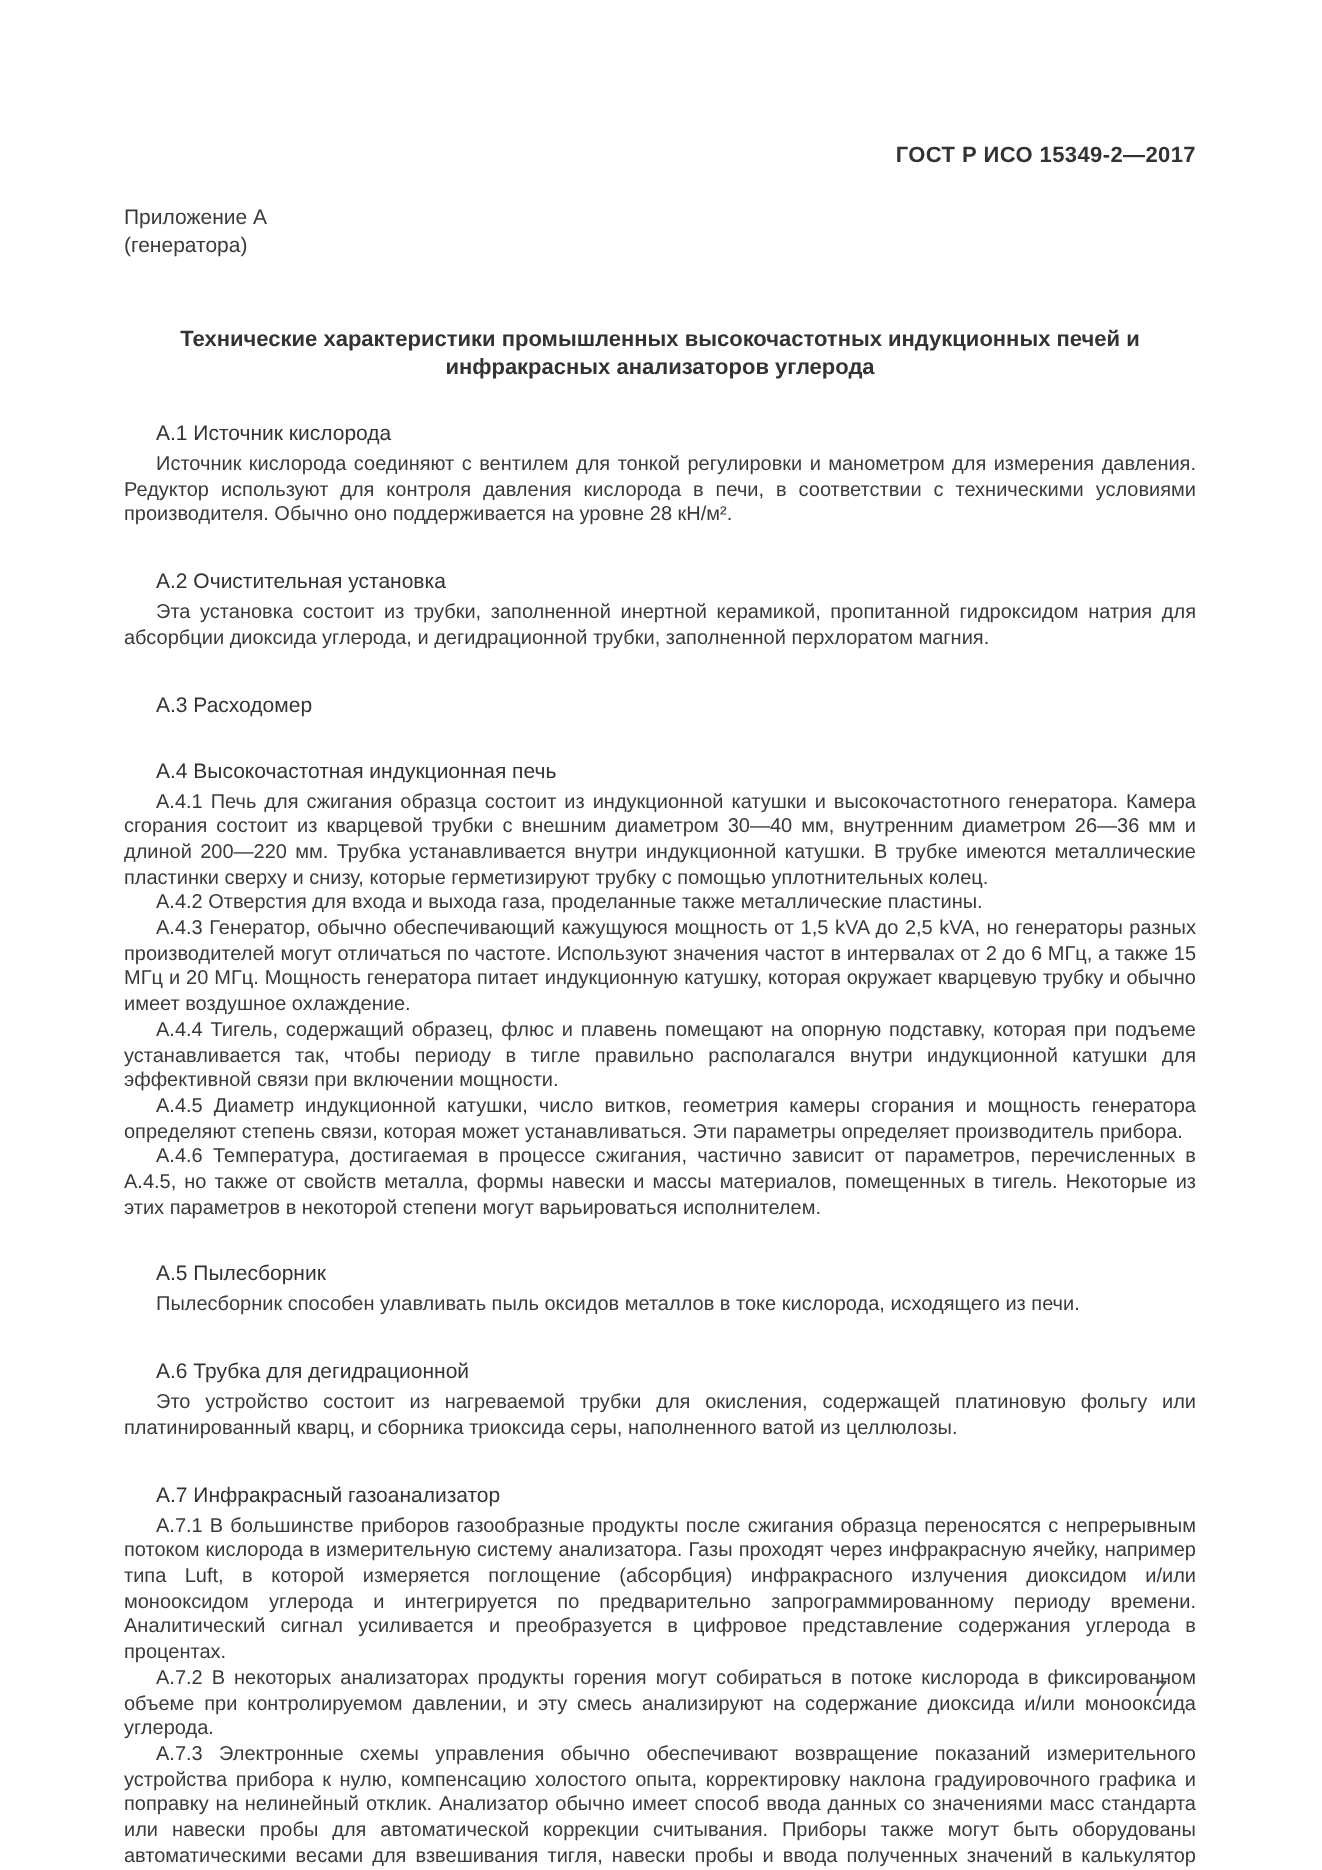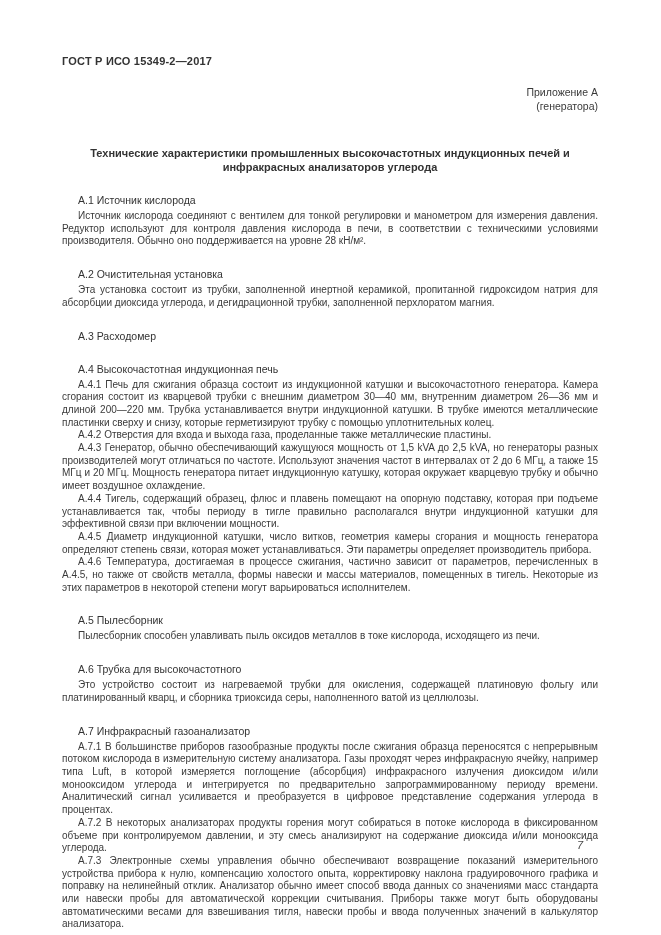--- a/index.html
+++ b/index.html
@@ -15,27 +15,29 @@
     background: #ffffff;
     box-sizing: border-box;
     padding: 55px 63px 0 62px;
     font-family: "Liberation Sans", sans-serif;
     color: #3a3a3a;
     overflow: hidden;
   }
   .doc-code {
     font-size: 11px;
     font-weight: bold;
+    text-align: right;
     color: #333333;
     line-height: 13px;
     letter-spacing: 0.2px;
+    margin-top: 17px;
   }
   .annex {
     margin-top: 18px;
-    text-align: right;
+    text-align: left;
     font-size: 10.5px;
     line-height: 13.5px;
     color: #3a3a3a;
   }
   .doc-title {
     margin: 33px 0 16px 0;
     font-size: 11px;
     font-weight: bold;
     text-align: center;
     line-height: 14px;
@@ -108,21 +110,21 @@
       <p class="body-para">А.4.5 Диаметр индукционной катушки, число витков, геометрия камеры сгорания и мощность генератора определяют степень связи, которая может устанавливаться. Эти параметры определяет производитель прибора.</p>
       <p class="body-para">А.4.6 Температура, достигаемая в процессе сжигания, частично зависит от параметров, перечисленных в А.4.5, но также от свойств металла, формы навески и массы материалов, помещенных в тигель. Некоторые из этих параметров в некоторой степени могут варьироваться исполнителем.</p>
     </section>
 
     <section>
       <h2 class="section-heading">А.5 Пылесборник</h2>
       <p class="body-para">Пылесборник способен улавливать пыль оксидов металлов в токе кислорода, исходящего из печи.</p>
     </section>
 
     <section>
-      <h2 class="section-heading">А.6 Трубка для высокочастотного</h2>
+      <h2 class="section-heading">А.6 Трубка для дегидрационной</h2>
       <p class="body-para">Это устройство состоит из нагреваемой трубки для окисления, содержащей платиновую фольгу или платинированный кварц, и сборника триоксида серы, наполненного ватой из целлюлозы.</p>
     </section>
 
     <section>
       <h2 class="section-heading">А.7 Инфракрасный газоанализатор</h2>
       <p class="body-para">А.7.1 В большинстве приборов газообразные продукты после сжигания образца переносятся с непрерывным потоком кислорода в измерительную систему анализатора. Газы проходят через инфракрасную ячейку, например типа Luft, в которой измеряется поглощение (абсорбция) инфракрасного излучения диоксидом и/или монооксидом углерода и интегрируется по предварительно запрограммированному периоду времени. Аналитический сигнал усиливается и преобразуется в цифровое представление содержания углерода в процентах.</p>
       <p class="body-para">А.7.2 В некоторых анализаторах продукты горения могут собираться в потоке кислорода в фиксированном объеме при контролируемом давлении, и эту смесь анализируют на содержание диоксида и/или монооксида углерода.</p>
       <p class="body-para">А.7.3 Электронные схемы управления обычно обеспечивают возвращение показаний измерительного устройства прибора к нулю, компенсацию холостого опыта, корректировку наклона градуировочного графика и поправку на нелинейный отклик. Анализатор обычно имеет способ ввода данных со значениями масс стандарта или навески пробы для автоматической коррекции считывания. Приборы также могут быть оборудованы автоматическими весами для взвешивания тигля, навески пробы и ввода полученных значений в калькулятор анализатора.</p>
     </section>
 

